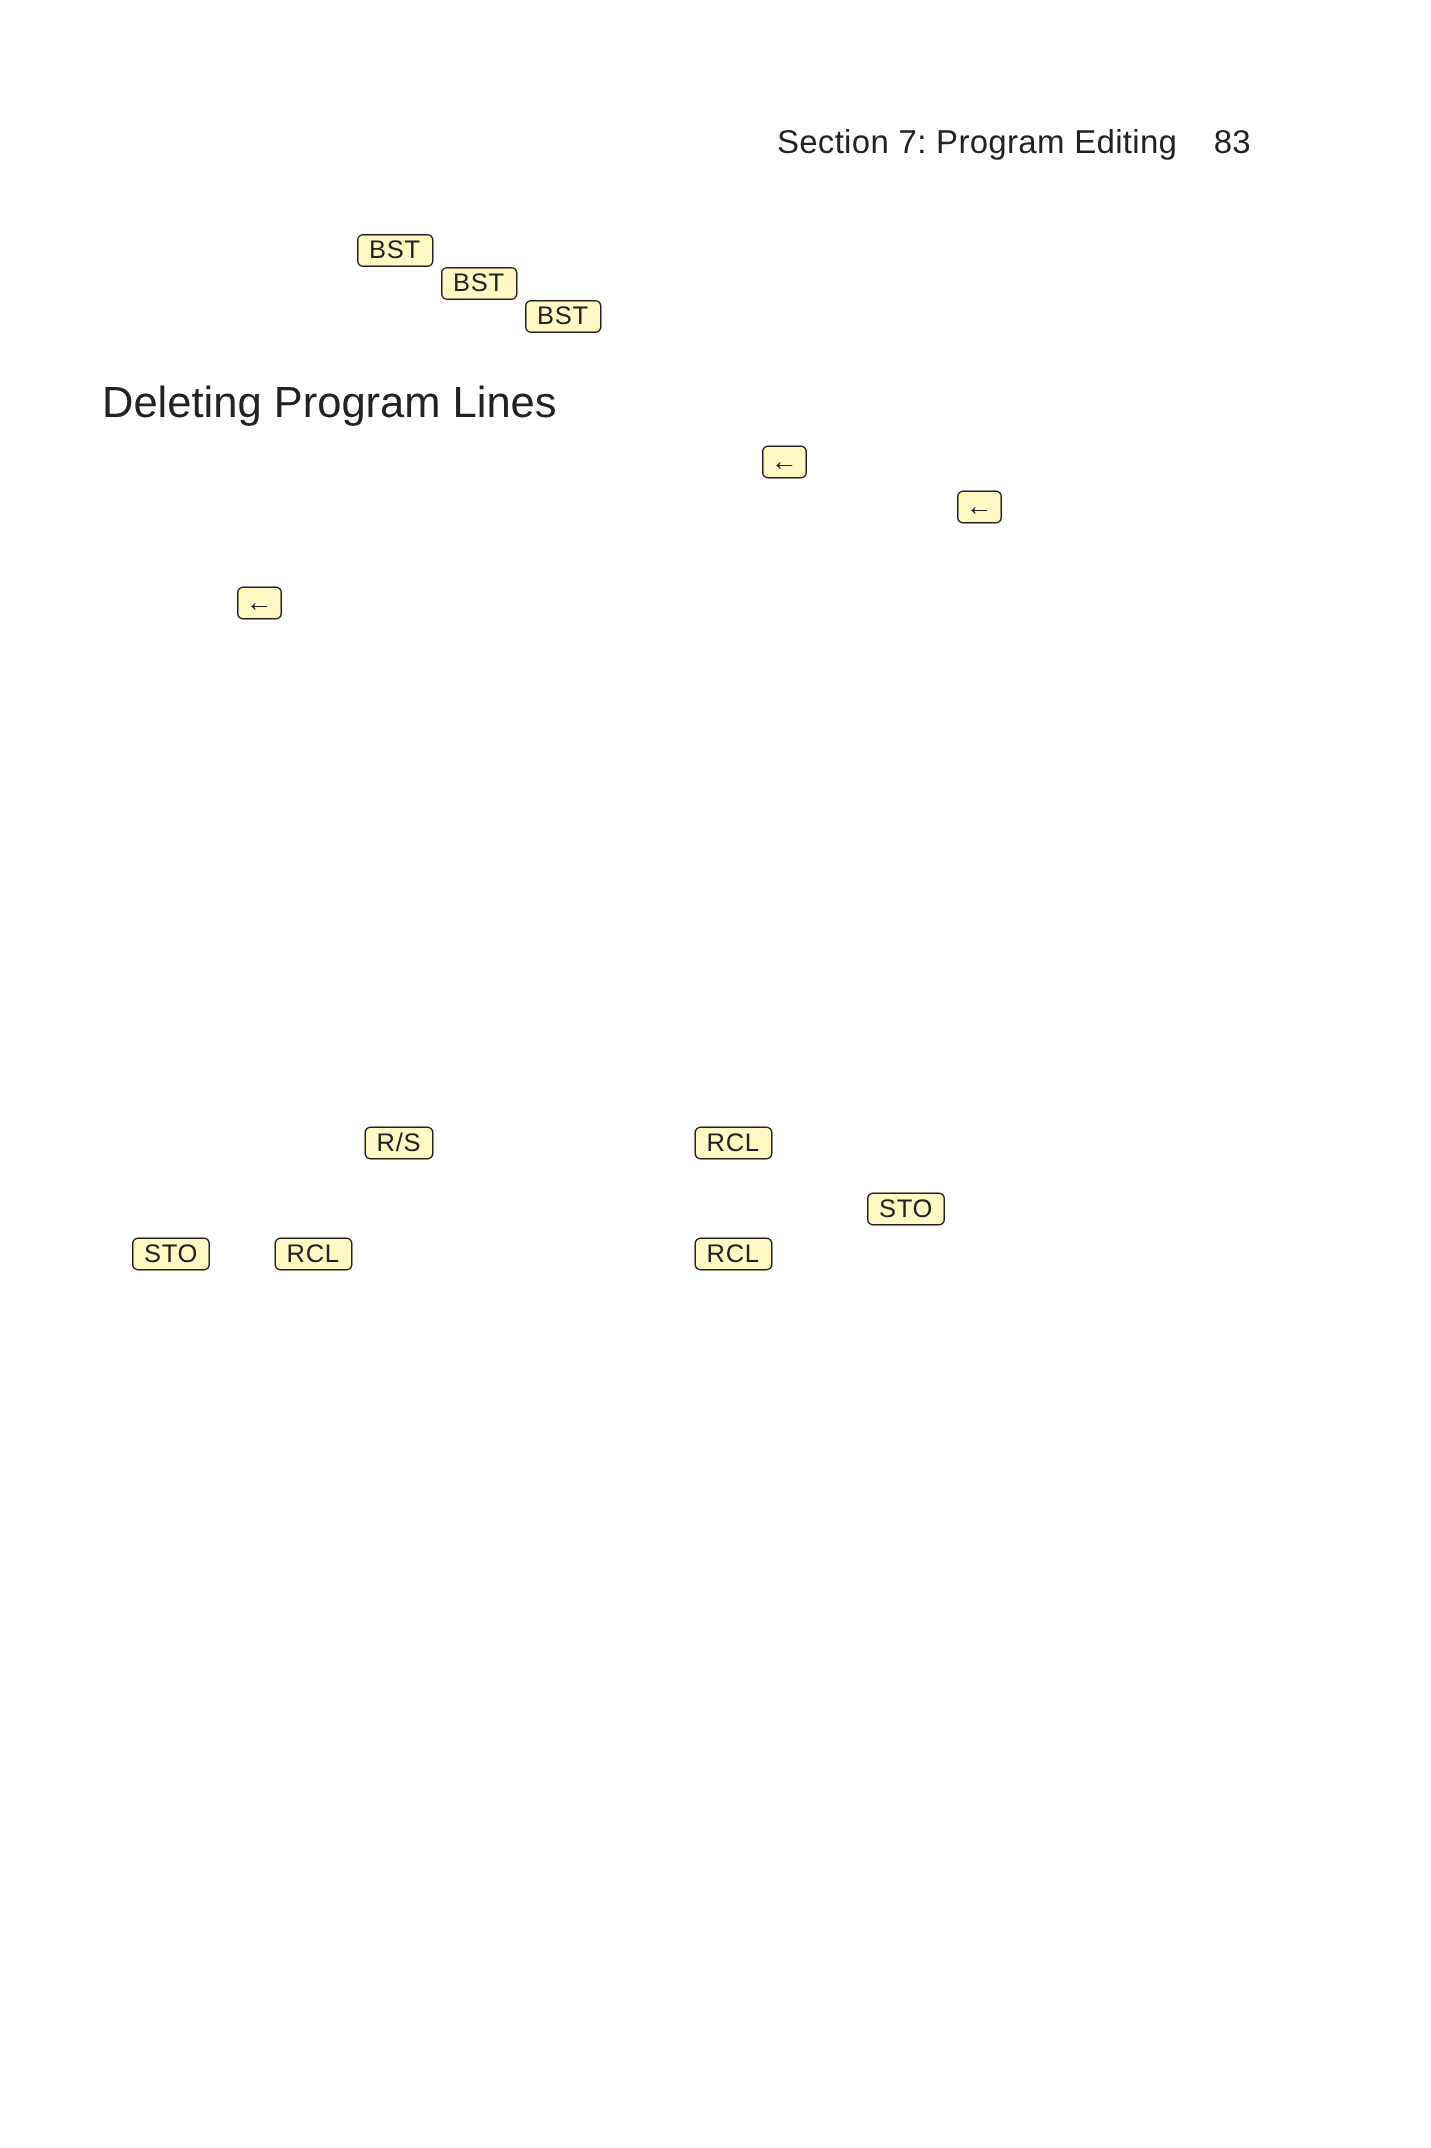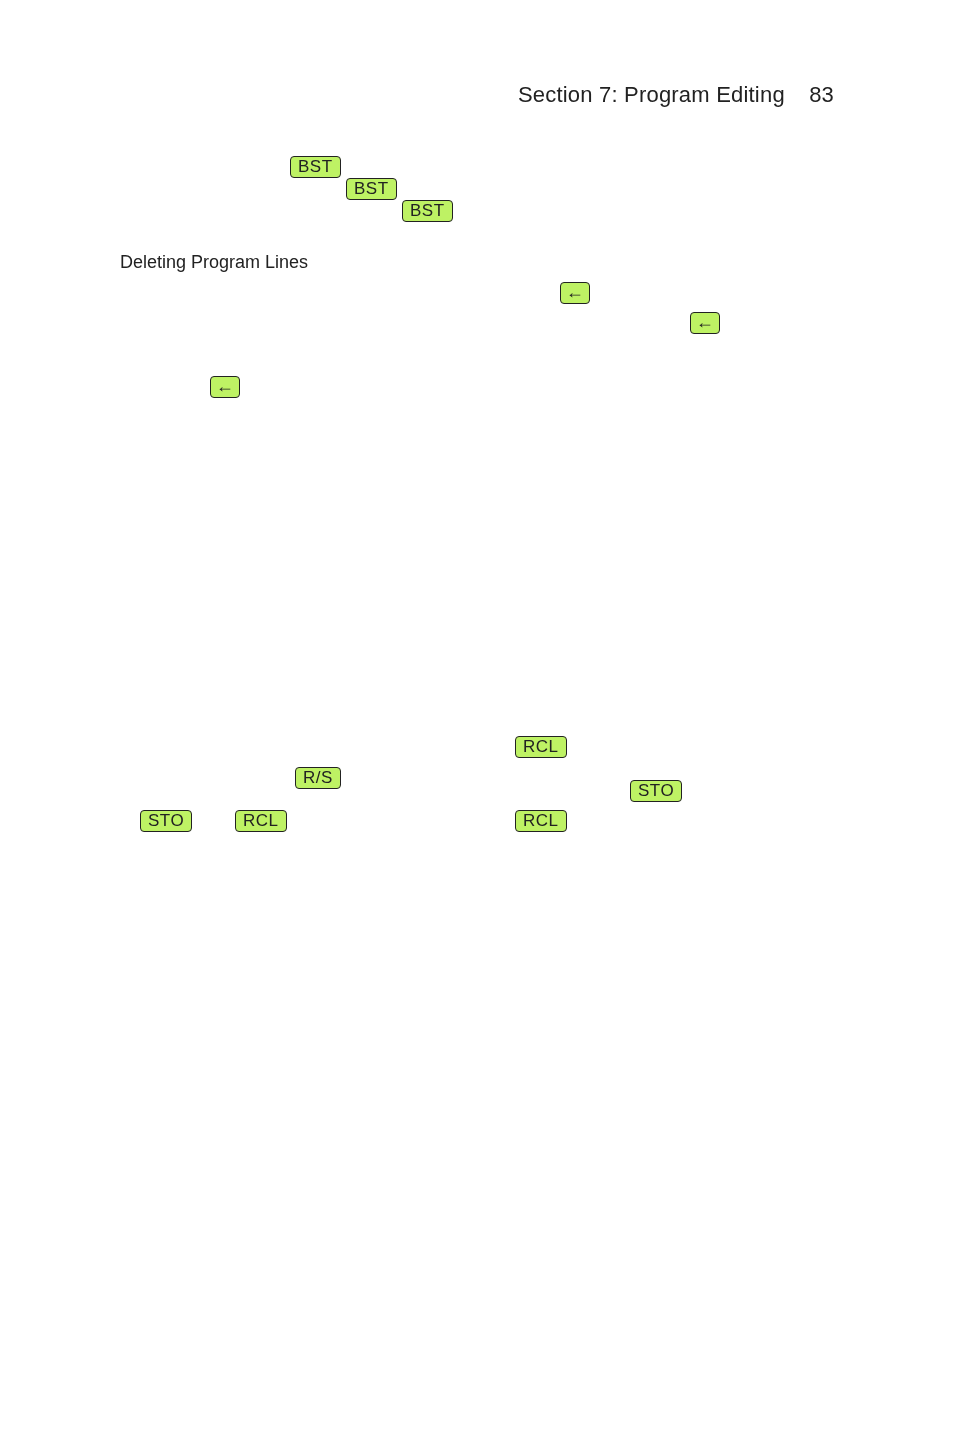--- a/index.html
+++ b/index.html
@@ -8,36 +8,36 @@
     background: #fff;
     font-family: "Futura", "Century Gothic", "Trebuchet MS", Arial, sans-serif;
     color: #222;
     width: 954px;
   }
   .page {
     width: 954px;
     height: 1432px;
     position: relative;
     box-sizing: border-box;
-    padding: 80px 120px 60px 120px;
+    padding: 80px 120px 60px 68px;
     font-size: 20px;
     line-height: 1.35;
   }
   .running-head {
     text-align: right;
     font-size: 22px;
     margin-bottom: 46px;
     letter-spacing: 0.2px;
   }
   .page-number {
     display: inline-block;
     margin-left: 18px;
   }
   .h2 {
-    font-size: 18px;
+    font-size: 29px;
     margin: 28px 0 8px 0;
     font-weight: 400;
   }
   .h1 {
     font-size: 32px;
     margin: 34px 0 10px 0;
     font-weight: 400;
   }
   
   .key {
@@ -46,21 +46,21 @@
     border-radius: 4px;
     padding: 0 7px;
     min-width: 28px;
     text-align: center;
     font-family: "Arial Narrow", Arial, sans-serif;
     font-size: 17px;
     line-height: 20px;
     height: 20px;
     vertical-align: 1px;
     color: #222;
-    background: #bef264;
+    background: #fef9c3;
     letter-spacing: 0.5px;
   }
   .key.arrow {
     min-width: 20px;
     padding: 0 4px;
     font-size: 18px;
     line-height: 18px;
   }
   
   .stair {
@@ -115,21 +115,21 @@
 
   <div style="height:20px"></div>
 
 
   <div style="height:120px"></div>
 
 
   <div style="height:190px"></div>
 
   <div class="floatline">
-    <span class="key abs" style="left:175px;margin-top:31px;">R/S</span>
+    <span class="key abs" style="left:175px;">R/S</span>
     <span class="key abs" style="left:395px;">RCL</span>
   </div>
 
   <div style="height:14px"></div>
 
   <div class="floatline">
     <span class="key abs" style="left:510px;">STO</span>
   </div>
 
   <div class="floatline">

